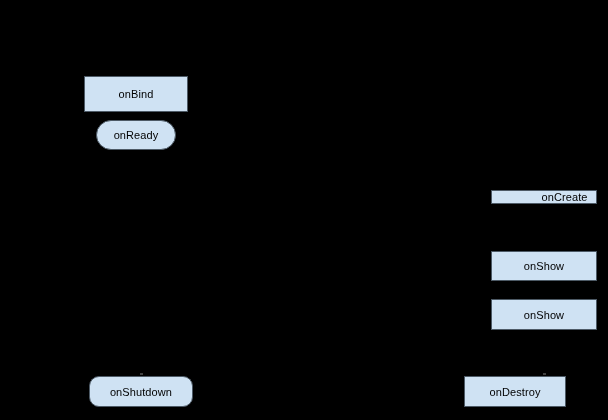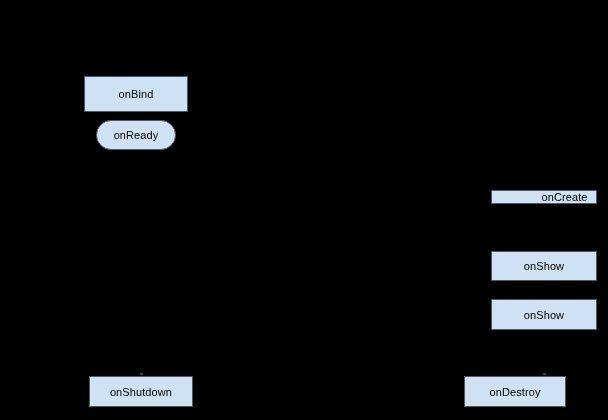--- a/index.html
+++ b/index.html
@@ -44,21 +44,21 @@
 
   <div class="node" style="left:96px;  top:120px; width:80px; height:30px;border-radius:15px;">onReady</div>
 
 
   <div class="node" style="left:491px; top:190px; width:106px; height:14px;padding-left:41px;">onCreate</div>
 
   <div class="node" style="left:491px; top:251px; width:106px; height:30px;">onShow</div>
 
   <div class="node" style="left:491px; top:299px; width:106px; height:31px;">onShow</div>
 
-  <div class="node" style="left:89px;  top:376px; width:104px; height:31px;">onShutdown</div>
+  <div class="node" style="left:89px;  top:376px; width:104px; height:31px;border-radius:10px;">onShutdown</div>
 
   <div class="node" style="left:464px; top:376px; width:102px; height:31px;">onDestroy</div>
 
   <div class="arrow-tip" style="left:140px; top:373px;"></div>
 
   <div class="arrow-tip" style="left:543px; top:373px;"></div>
 
 </div>
 
 </body></html>

